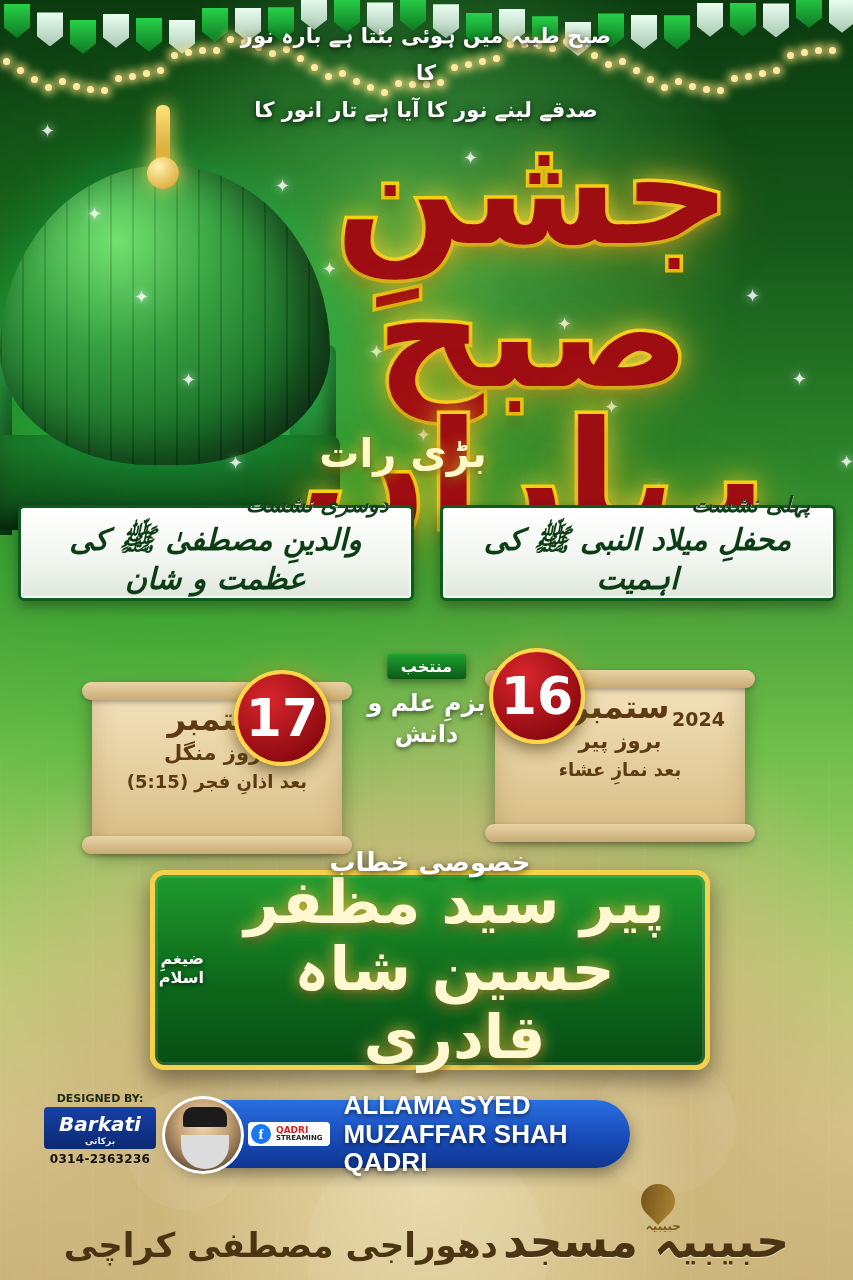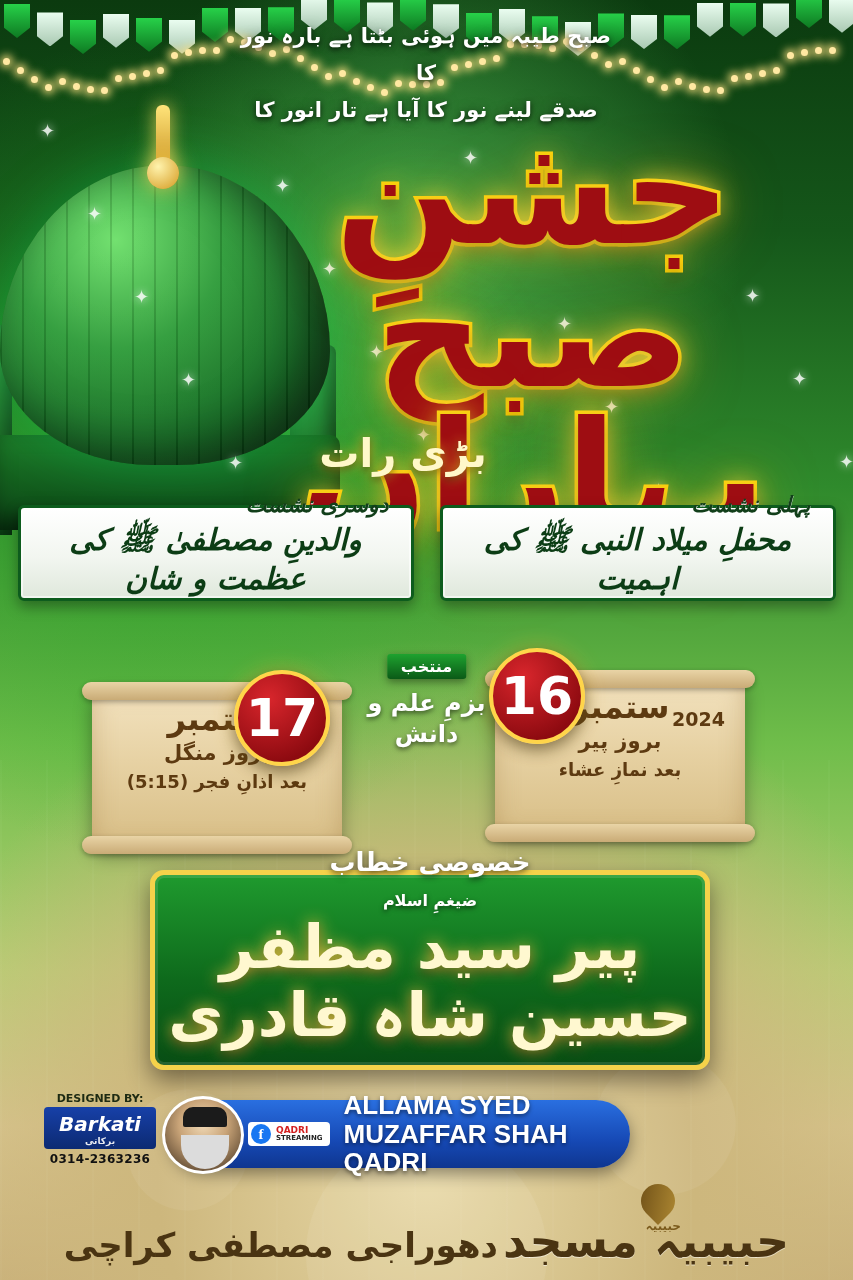--- a/index.html
+++ b/index.html
@@ -204,21 +204,21 @@
     box-shadow: 0 3px 8px rgba(0,0,0,.4);
   }
 
   
   .speaker-box {
     position: absolute; left: 150px; top: 870px; width: 560px; height: 200px;
     background: linear-gradient(180deg, #1f9a2e 0%, #0e6a1c 55%, #084d14 100%);
     border: 5px solid #f5d24a;
     border-radius: 14px;
     box-shadow: 0 10px 24px rgba(0,0,0,.45), inset 0 0 0 3px rgba(255,255,255,.12);
-    display: flex; flex-direction: column; align-items: center; justify-content: center;
+    display: flex; flex-direction: row; align-items: center; justify-content: center;
   }
   .khas-khitab {
     position: absolute; top: -28px; left: 50%; transform: translateX(-50%);
     direction: rtl; color: #ffffff; font-size: 26px; font-weight: 700;
     text-shadow: 0 2px 6px rgba(0,0,0,.7);
   }
   .speaker-title {
     direction: rtl; color: #ffffff; font-size: 16px; font-weight: 700;
     text-shadow: 0 2px 5px rgba(0,0,0,.6);
     margin-bottom: 4px;

